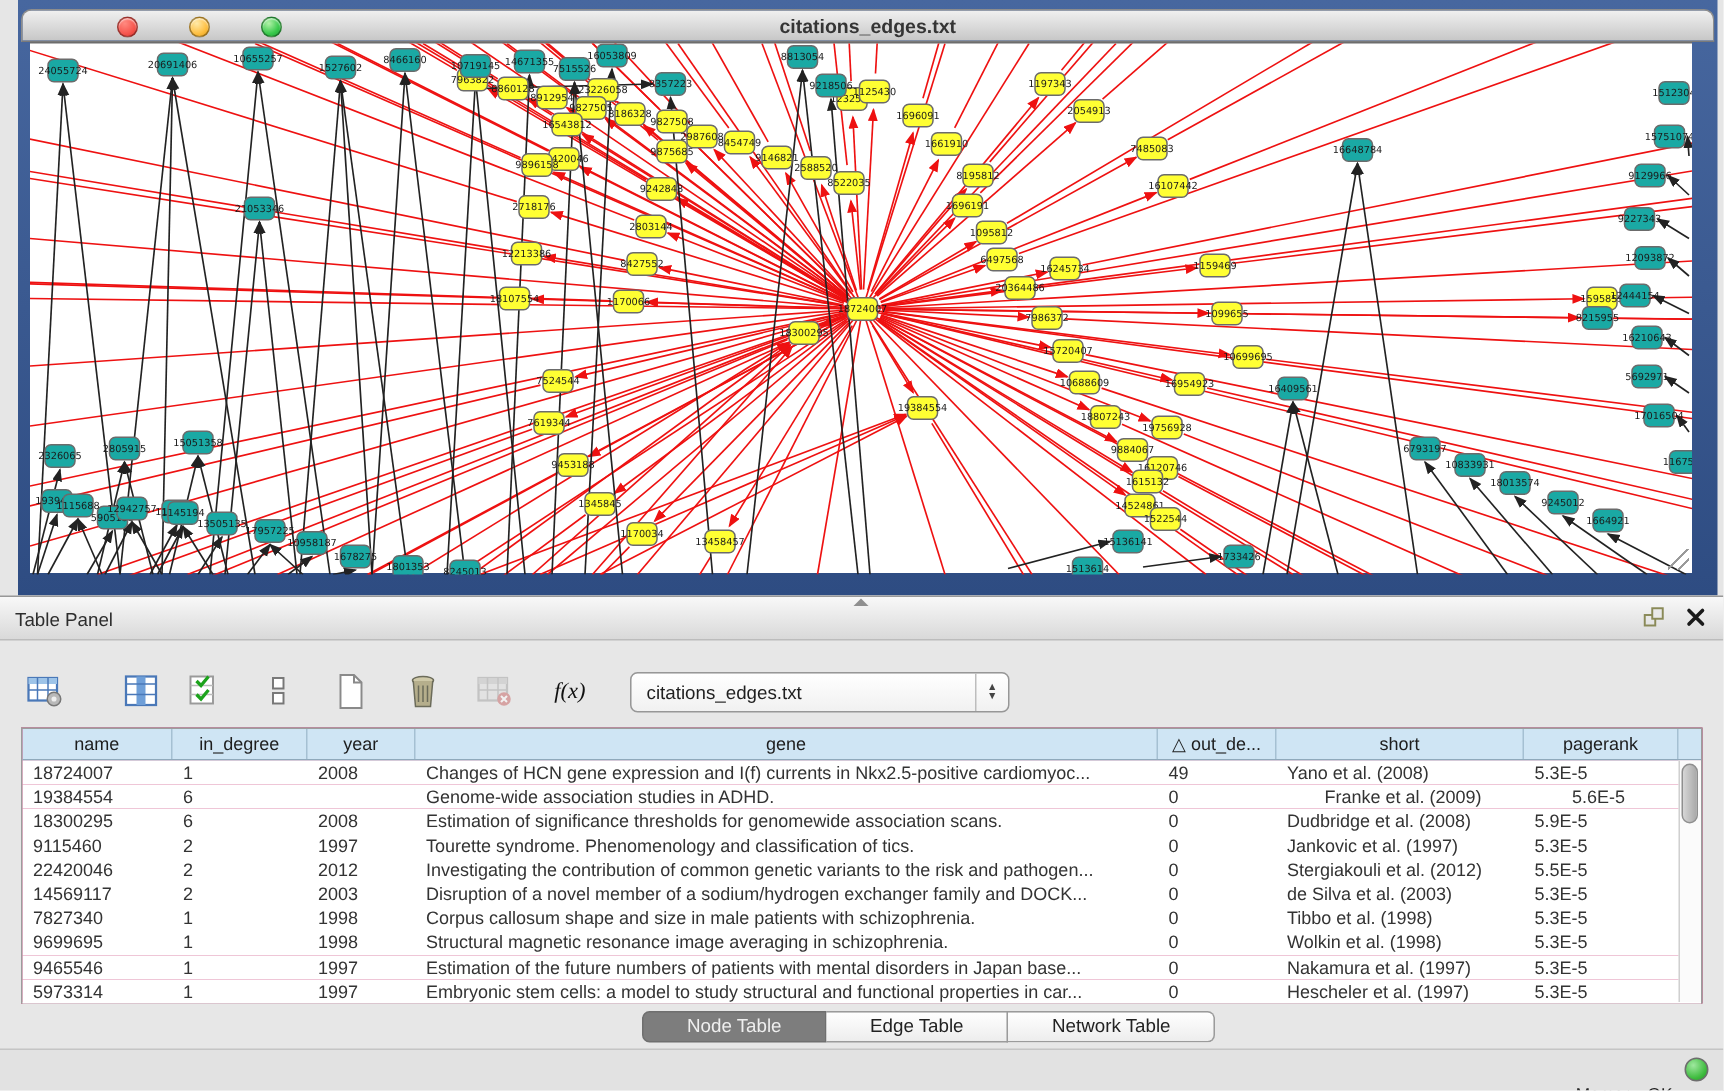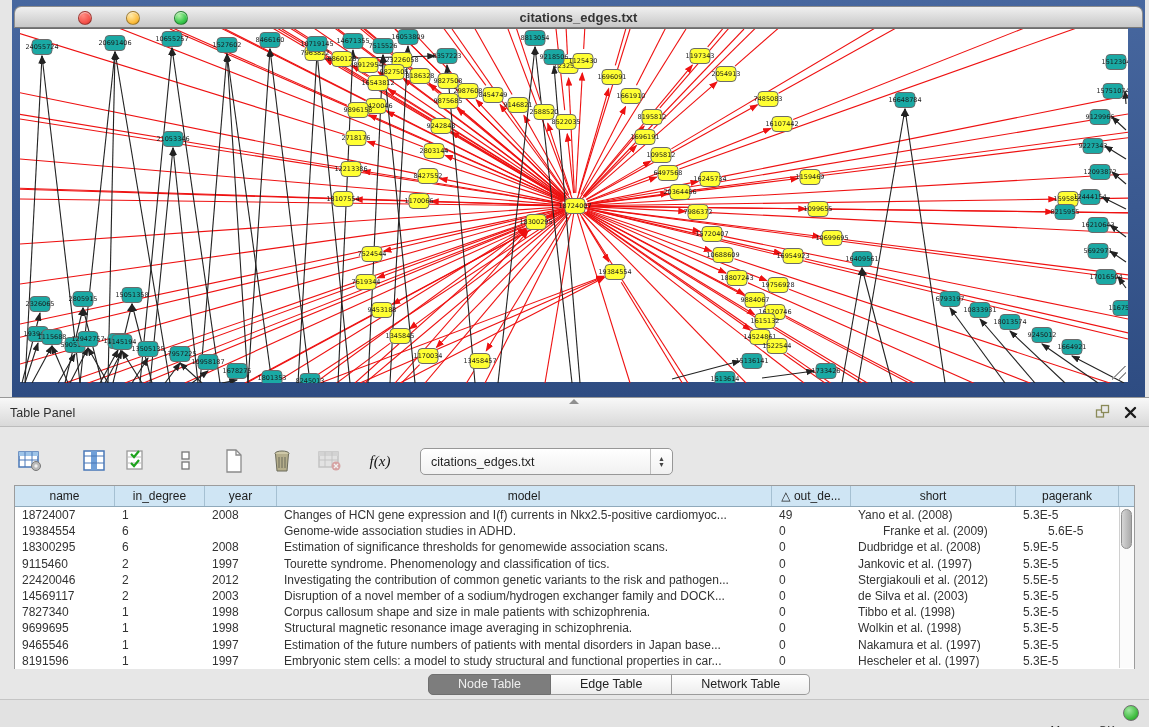--- a/index.html
+++ b/index.html
@@ -621,21 +621,21 @@
             <span>▼</span>
           </span>
       </div>
     </div>
 
     <div class="dtable">
       <div class="thead" id="thead">
           <div class="th" style="width: 100px;">name</div>
           <div class="th" style="width: 90px;">in_degree</div>
           <div class="th" style="width: 72px;">year</div>
-          <div class="th" style="width: 495px;">model</div>
+          <div class="th" style="width: 495px;">gene</div>
           <div class="th" style="width: 79px;">△ out_de...</div>
           <div class="th" style="width: 165px;">short</div>
           <div class="th" style="width: 103px;">pagerank</div>
         </div>
       <div class="tbody" id="tbody">
           <div class="tr">
             <div class="td" style="width: 100px;">18724007</div>
             <div class="td" style="width: 90px;">1</div>
             <div class="td" style="width: 72px;">2008</div>
             <div class="td" style="width: 495px;">Changes of HCN gene expression and I(f) currents in Nkx2.5-positive cardiomyoc...</div>
@@ -709,21 +709,21 @@
           <div class="tr">
             <div class="td" style="width: 100px;">9465546</div>
             <div class="td" style="width: 90px;">1</div>
             <div class="td" style="width: 72px;">1997</div>
             <div class="td" style="width: 495px;">Estimation of the future numbers of patients with mental disorders in Japan base...</div>
             <div class="td" style="width: 79px;">0</div>
             <div class="td" style="width: 165px;">Nakamura et al. (1997)</div>
             <div class="td" style="width: 103px;">5.3E-5</div>
           </div>
           <div class="tr">
-            <div class="td" style="width: 100px;">8191596</div>
+            <div class="td" style="width: 100px;">5973314</div>
             <div class="td" style="width: 90px;">1</div>
             <div class="td" style="width: 72px;">1997</div>
             <div class="td" style="width: 495px;">Embryonic stem cells: a model to study structural and functional properties in car...</div>
             <div class="td" style="width: 79px;">0</div>
             <div class="td" style="width: 165px;">Hescheler et al. (1997)</div>
             <div class="td" style="width: 103px;">5.3E-5</div>
           </div>
         </div>
       <div class="vscroll">
         <div class="vthumb"></div>

